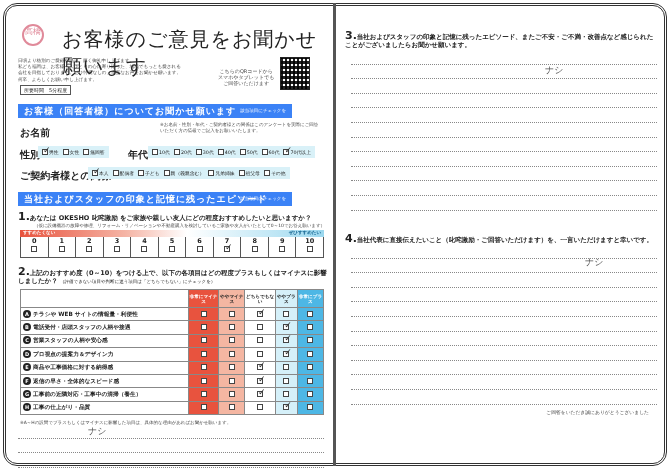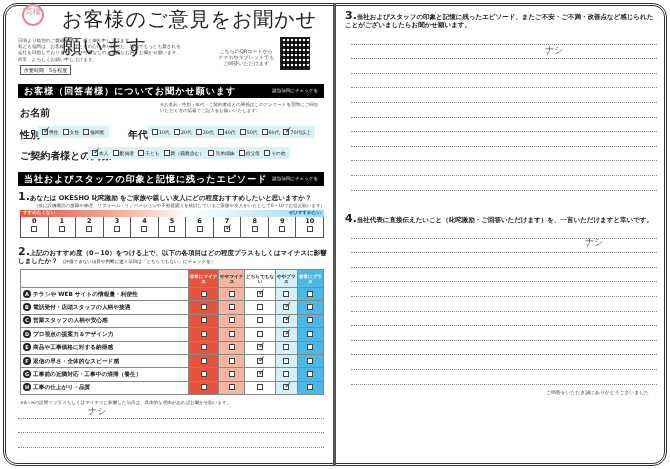--- a/index.html
+++ b/index.html
@@ -1,29 +1,29 @@
 <!DOCTYPE html>
 <html><head>
 <meta charset="utf-8">
 <style>
 *{box-sizing:border-box;margin:0;padding:0}
 body{width:670px;height:469px;background:#fff;font-family:"DejaVu Sans",sans-serif;color:#222;position:relative;overflow:hidden}
 .frame{position:absolute;left:3px;top:3px;width:664px;height:463px;border:3px double #333;border-radius:14px}
 .spine{position:absolute;left:333px;top:3px;width:3px;height:463px;background:#555}
-.page{position:absolute;top:0;height:450px}
+.page{position:absolute;top:20px;height:450px}
 .left{left:12px;width:316px}
 .right{left:345px;width:316px}
 .stamp{position:absolute;left:10px;top:4px;width:22px;height:22px;border:2px solid #e08a9a;border-radius:50%;color:#e08a9a;font-size:8px;line-height:9px;text-align:center;padding-top:1px}
 .title{position:absolute;left:50px;top:6px;font-size:20px;font-weight:normal;letter-spacing:1px}
 .intro{position:absolute;left:6px;top:38px;width:200px;font-size:4.6px;line-height:6.2px;color:#444}
 .time{position:absolute;left:8px;top:65px;font-size:5px;border:1px solid #555;padding:1px 3px}
 .qrtext{position:absolute;left:206px;top:48px;font-size:5px;line-height:6px;text-align:center;color:#444}
 .qr{position:absolute;left:268px;top:37px;width:30px;height:33px;background:
  repeating-linear-gradient(90deg,#222 0 2px,#fff 2px 4px),repeating-linear-gradient(0deg,#222 0 3px,#fff 3px 5px);background-blend-mode:multiply;border:1px solid #222}
-.bar{position:absolute;left:6px;width:306px;height:14px;background:#000000;color:#fff;font-size:9px;font-weight:bold;padding:1px 6px;letter-spacing:1px}
+.bar{position:absolute;left:6px;width:274px;height:14px;background:#3b82f6;color:#fff;font-size:9px;font-weight:bold;padding:1px 6px;letter-spacing:1px}
 .bar .hint{position:absolute;right:6px;top:4px;font-size:4.5px;font-weight:normal;letter-spacing:0}
 .lbl{position:absolute;font-size:10px;font-weight:bold}
 .note{position:absolute;font-size:4.5px;line-height:6px;color:#444}
 .opts{position:absolute;height:12px;background:#d9f1f8;display:flex;align-items:center;gap:4px;padding:0 4px;font-size:4.8px}
 .opt{display:flex;align-items:center;gap:1px}
 .box{display:inline-block;width:6px;height:6px;border:1px solid #444;background:#fff;position:relative}
 .box.checked::after{content:"✓";position:absolute;left:0;top:-5px;font-size:9px;color:#333}
 .q{position:absolute;font-weight:bold;font-size:6.5px}
 .q .n{font-size:11px}
 .scale{position:absolute;left:8px;top:210px;width:304px}

